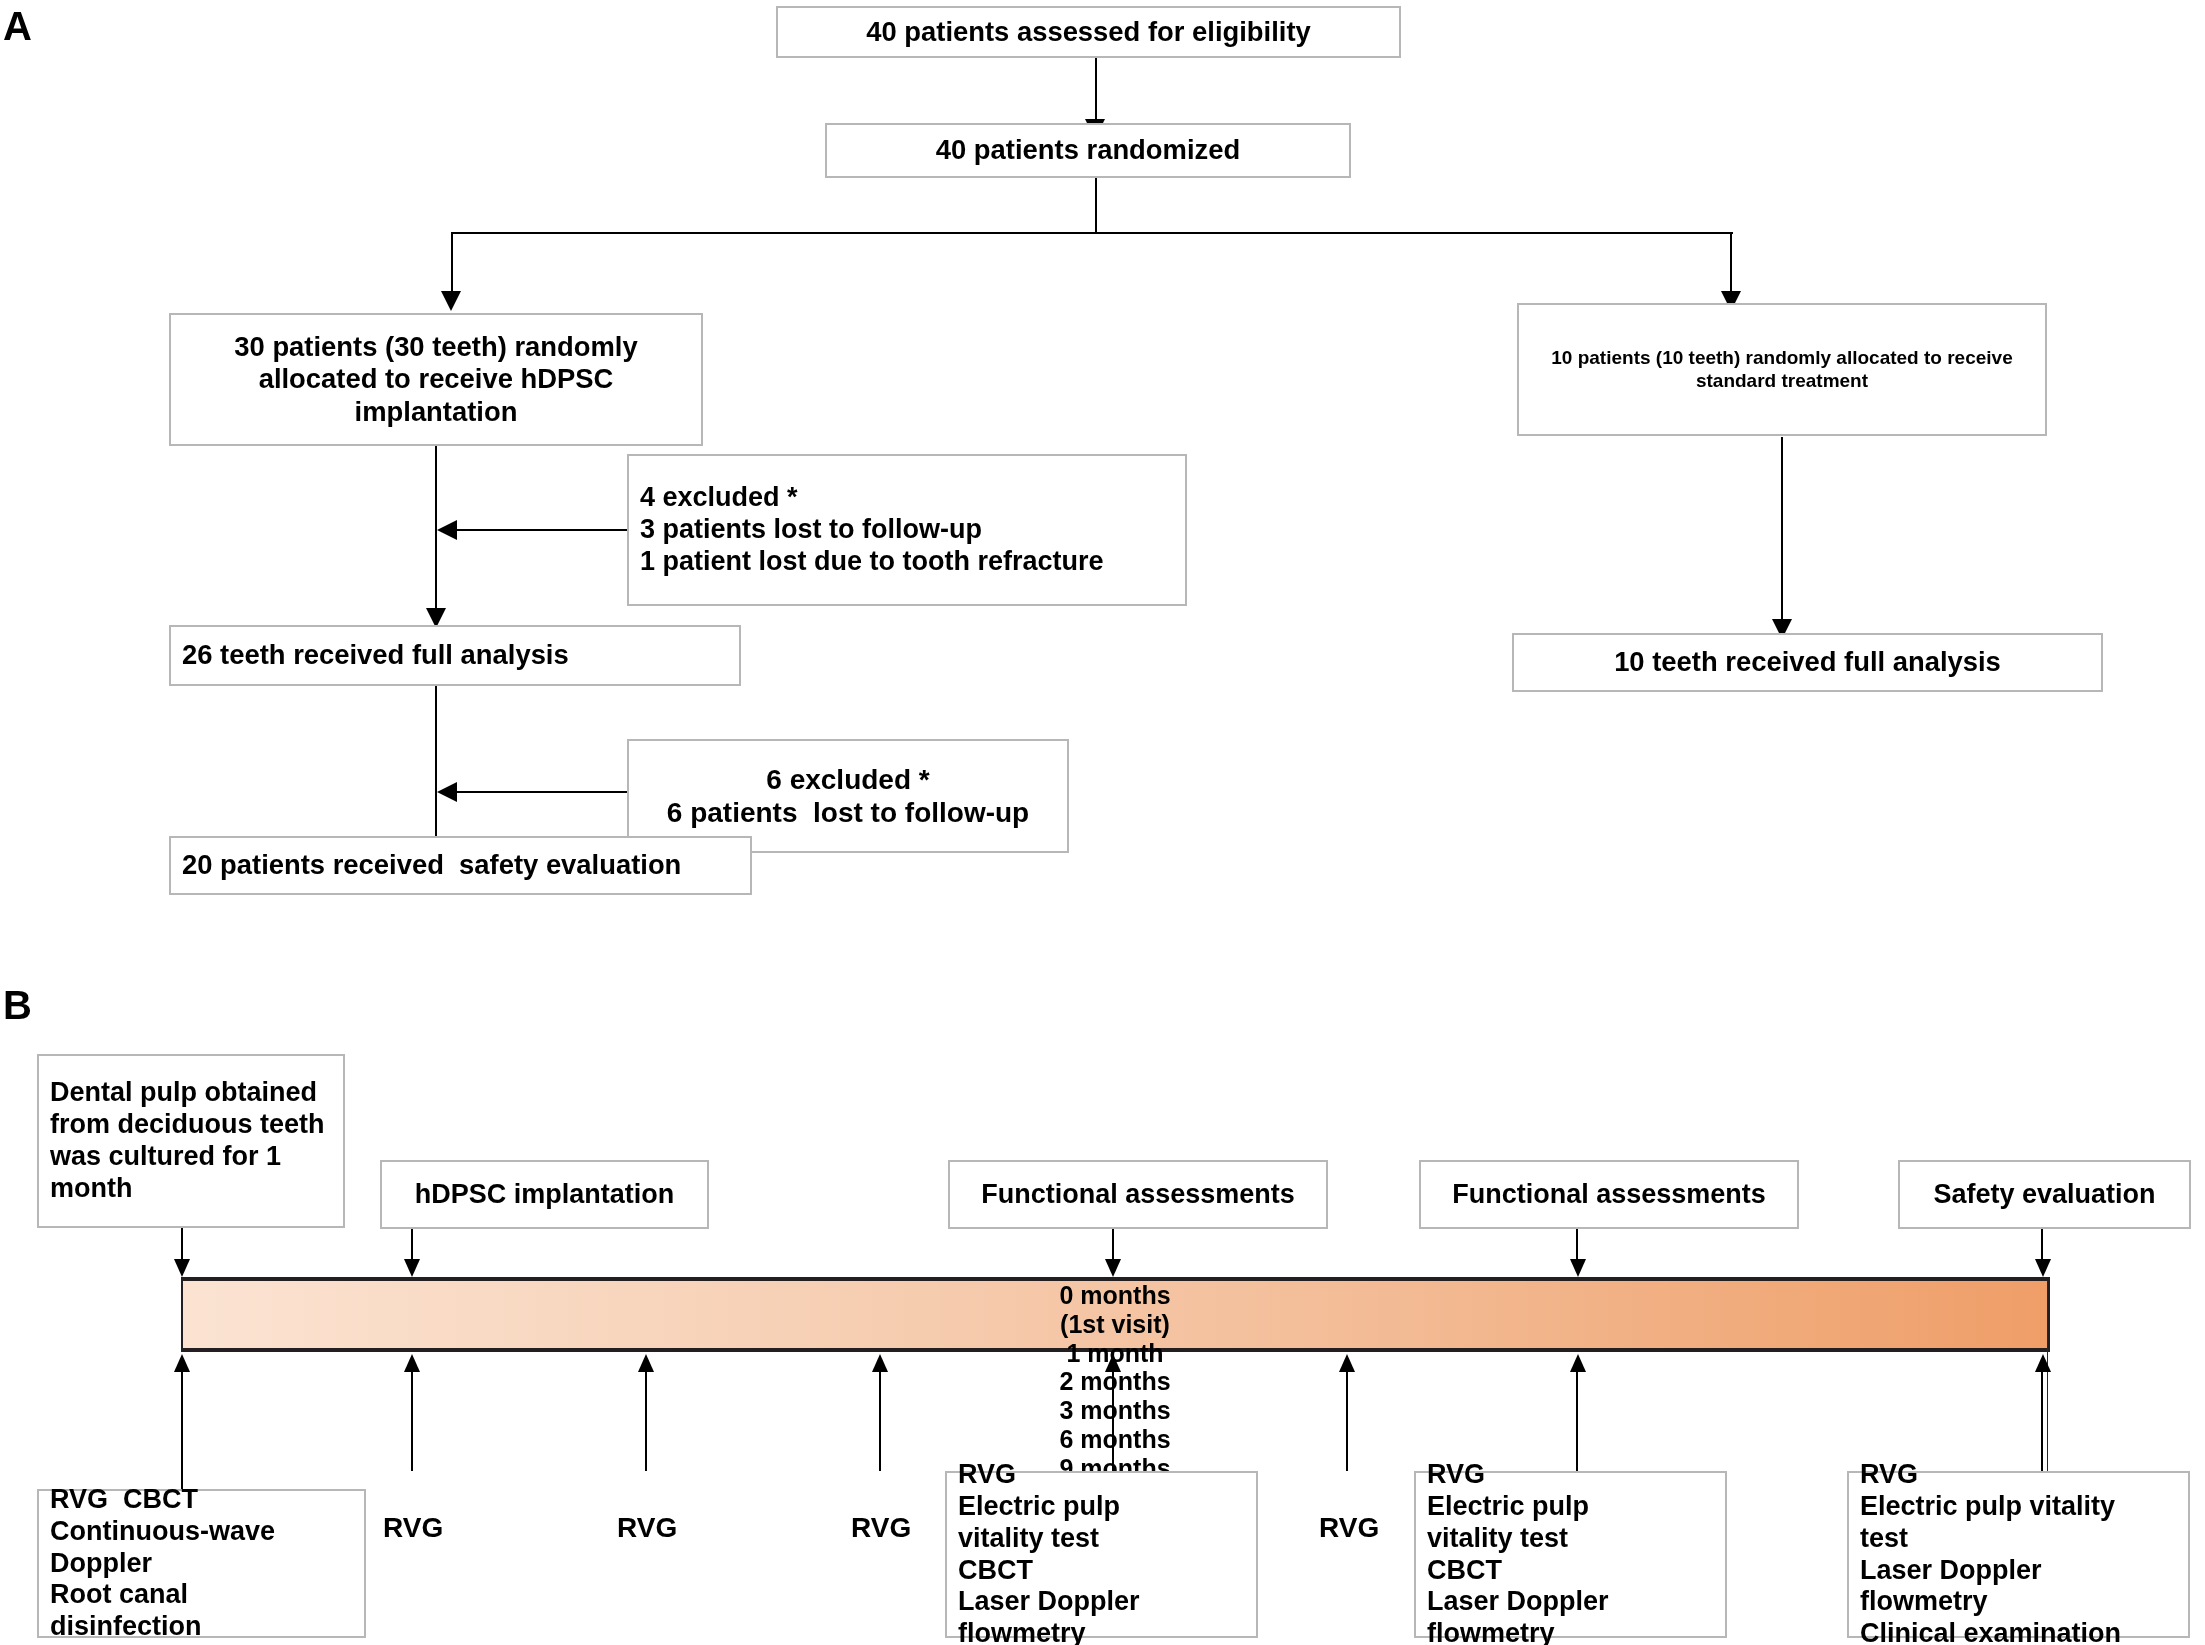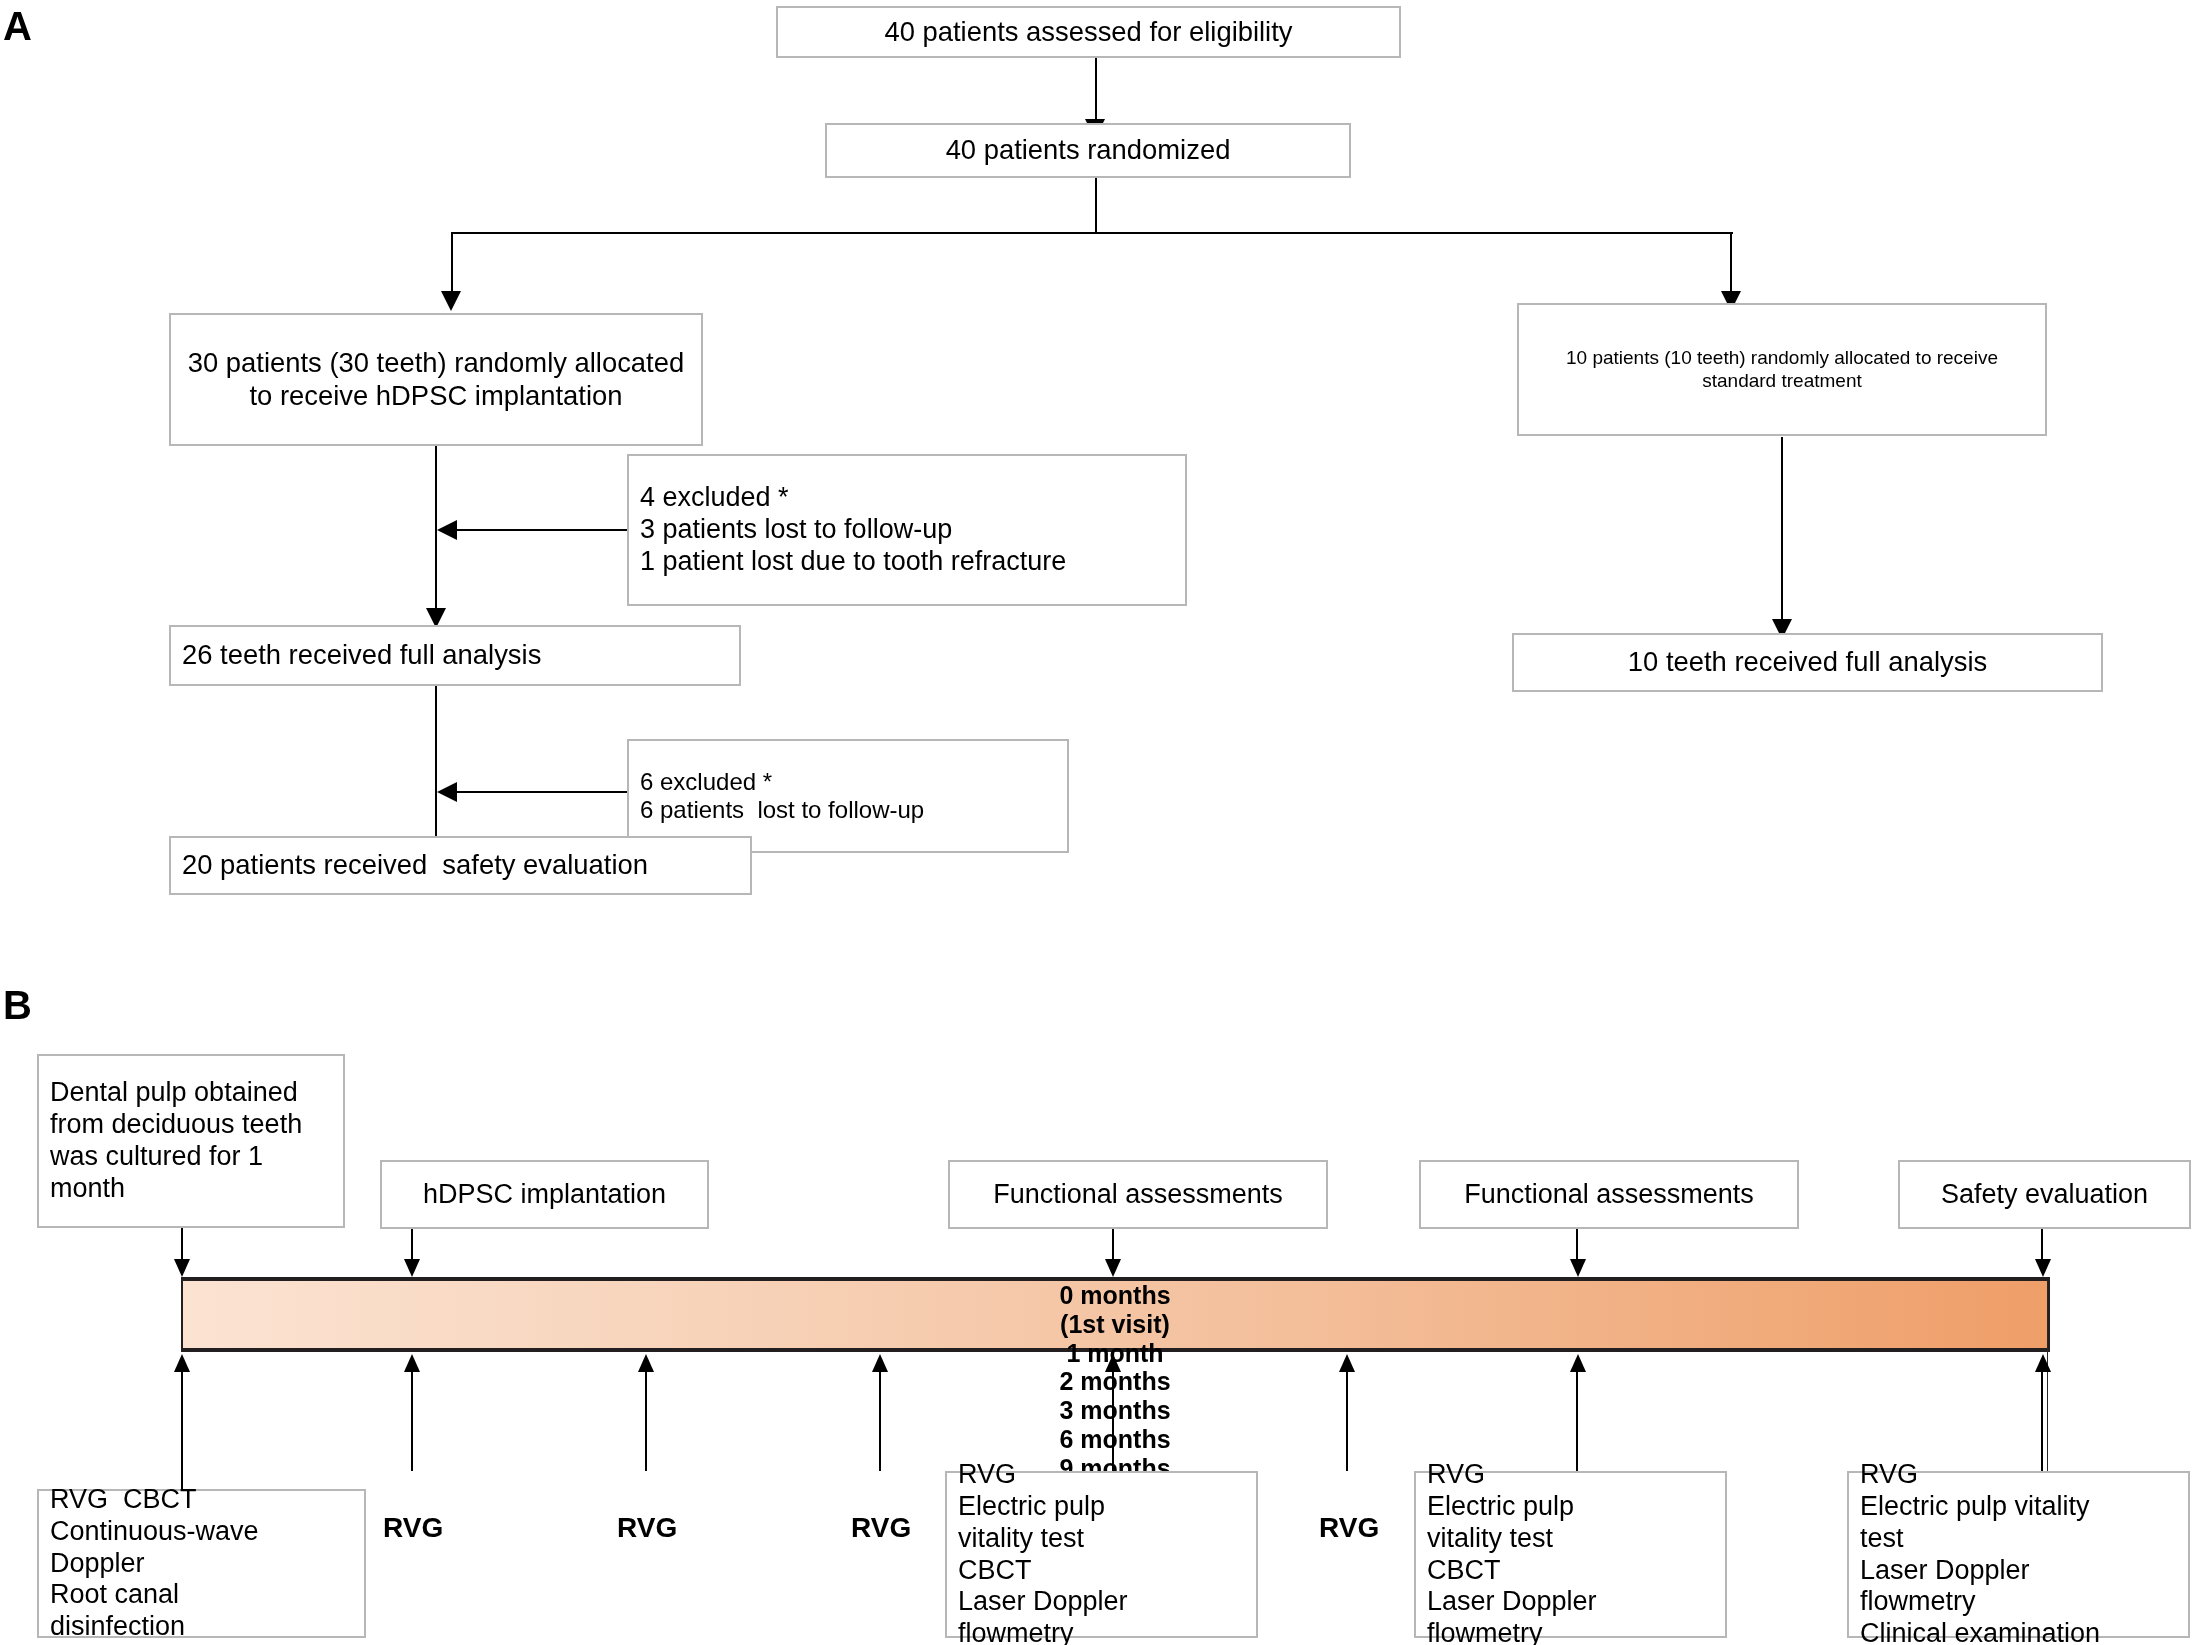--- a/index.html
+++ b/index.html
@@ -21,21 +21,21 @@
     color:#000;
     line-height:1;
   }
   
   .box{
     position:absolute;
     box-sizing:border-box;
     background:#ffffff;
     border:2.3px solid #b7b7b7;
     color:#000;
-    font-weight:normal;
+    font-weight:bold;
     display:flex;
     align-items:center;
     line-height:1.18;
   }
   .box.center{justify-content:center;text-align:center;}
   .box.left{justify-content:flex-start;text-align:left;}
   .box .inner{width:100%;padding:0 10.7px;white-space:pre-wrap;}
   .box.left .inner{padding:0 11px;}
 
   
@@ -158,21 +158,21 @@
   <div class="vline" style="left:1781px;top:437px;height:187px;"></div>
   <div class="arrow-down" style="left:1772px;top:619px;"></div>
 
   <div class="box center" style="left:1512px;top:633px;width:591px;height:59px;font-size:27.4px;">
     <span class="inner">10 teeth received full analysis</span>
   </div>
 
   <div class="vline" style="left:435px;top:686px;height:175px;"></div>
   <div class="arrow-down" style="left:426px;top:855px;"></div>
 
-  <div class="box left" style="left:627px;top:739px;width:442px;height:114px;font-size:24px;">
+  <div class="box left" style="left:627px;top:739px;width:442px;height:114px;font-size:28px;text-align:center;">
     <span class="inner">6 excluded *
 6 patients  lost to follow-up</span>
   </div>
   <div class="hline" style="left:457px;top:791px;width:170px;"></div>
   <div class="arrow-left" style="left:437px;top:782px;"></div>
 
   <div class="box left" style="left:169px;top:836px;width:583px;height:59px;font-size:27.4px;">
     <span class="inner">20 patients received  safety evaluation</span>
   </div>
 

